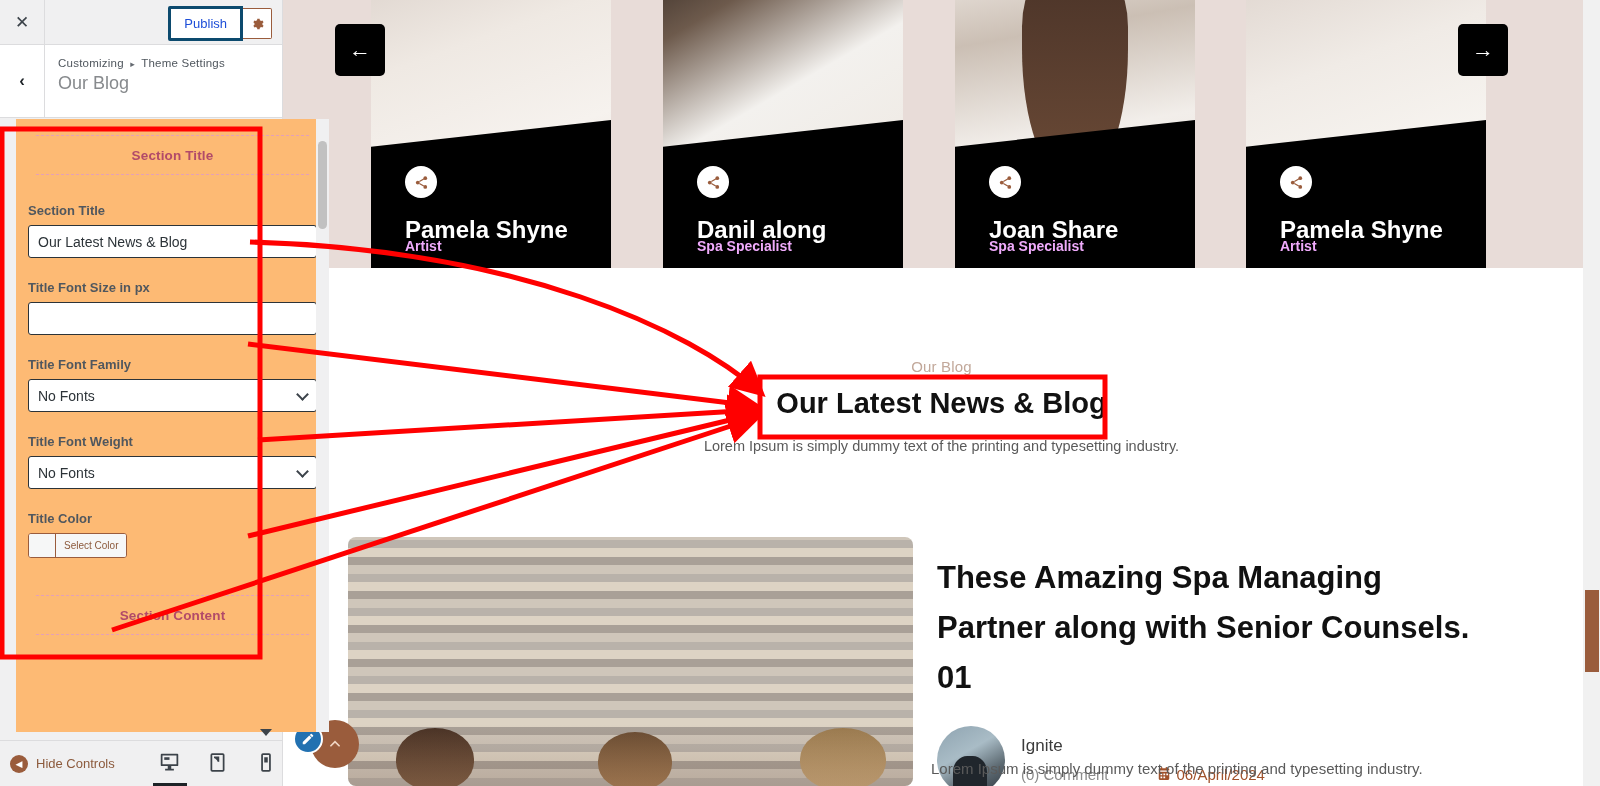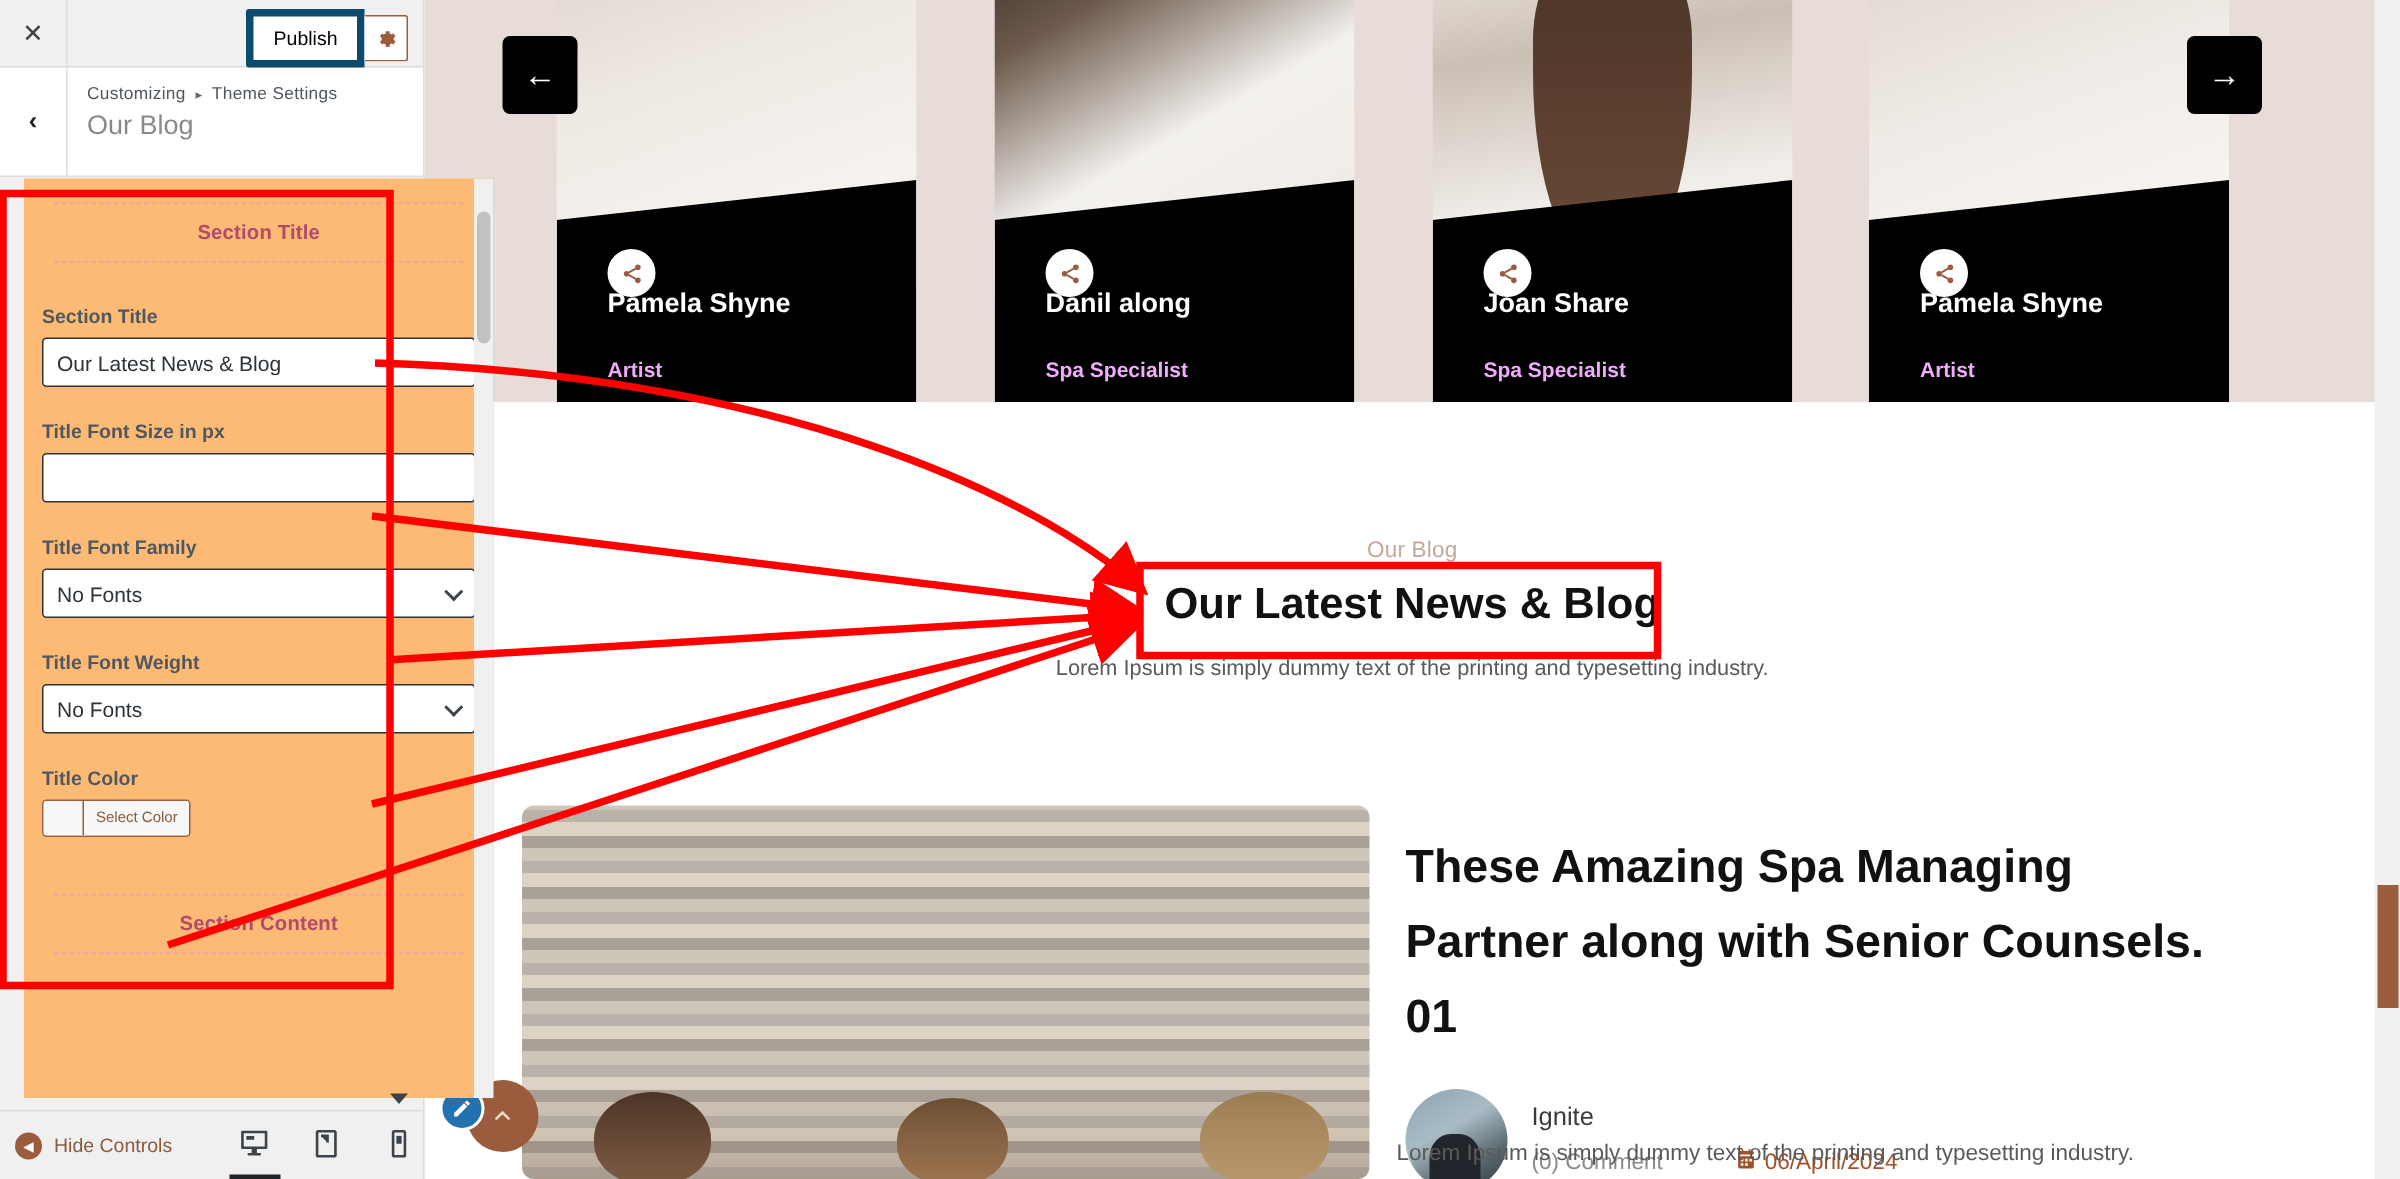--- a/index.html
+++ b/index.html
@@ -31,22 +31,22 @@
     background: #f0f0f1;
     border-right: 1px solid #dcdcde;
     color: #3c434a; font-size: 17px; cursor: pointer;
   }
   .cz-header-spacer { flex: 1; }
   .cz-publish-wrap {
     display: flex; align-items: center;
     position: absolute; right: 10px; top: 6px;
   }
   .cz-publish {
-    background: #fff; color: #000000;
-    border: 5px solid #0c4a6e;
+    background: #fff; color: #1d4ed8;
+    border: 3px solid #0c4a6e;
     padding: 5px 13px; font-size: 13px;
     border-radius: 2px 0 0 2px; cursor: pointer;
     line-height: 19px;
     margin-left: 24px;
   }
   .cz-gear {
     background: #fff; color: #9a5c3c;
     border: 1px solid #9a5c3c; border-left: none;
     width: 29px; height: 31px;
     display: flex; align-items: center; justify-content: center;
@@ -197,22 +197,22 @@
     background: #000;
     clip-path: polygon(0 18%, 100% 0%, 100% 100%, 0 100%);
     color: #fff;
   }
   .tc-share {
     position: absolute; left: 34px; top: 46px;
     width: 32px; height: 32px; border-radius: 50%;
     background: #fff; display: flex; align-items: center; justify-content: center;
   }
   .tc-name {
-    position: absolute; left: 34px; top: 72px;
-    font-size: 18px; font-weight: bold; color: #fff; white-space: nowrap;
+    position: absolute; left: 34px; top: 96px;
+    font-size: 24px; font-weight: bold; color: #fff; white-space: nowrap;
   }
   .tc-role {
     position: absolute; left: 34px; top: 118px;
     font-size: 14px; color: #f0abfc; font-weight: bold;
   }
   .nav-arrow {
     position: absolute; width: 50px; height: 52px; background: #000;
     border-radius: 5px; display: flex; align-items: center; justify-content: center;
     color: #fff; font-size: 22px; cursor: pointer; z-index: 5;
   }

